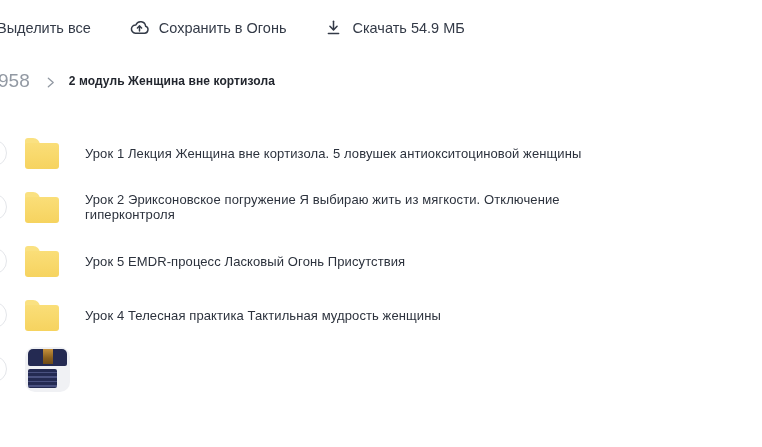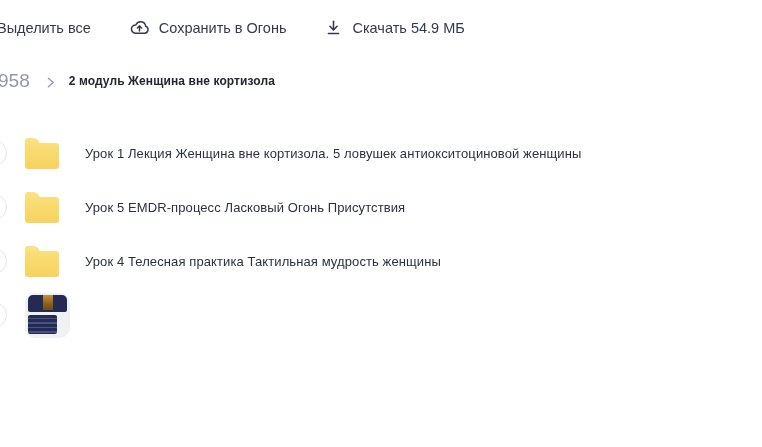--- a/index.html
+++ b/index.html
@@ -135,20 +135,30 @@
       <span class="row-checkbox"></span>
       <span class="icon-cell">
         <span class="folder">
             <span class="folder-tab"></span>
             <span class="folder-body"></span>
           </span>
       </span>
       <span class="file-name">Урок 1 Лекция Женщина вне кортизола. 5 ловушек антиокситоциновой женщины</span>
     </div>
 
+    <div class="file-row">
+      <span class="row-checkbox"></span>
+      <span class="icon-cell">
+        <span class="folder">
+            <span class="folder-tab"></span>
+            <span class="folder-body"></span>
+          </span>
+      </span>
+      <span class="file-name">Урок 2 Эриксоновское погружение Я выбираю жить из мягкости. Отключение гиперконтроля</span>
+    </div>
 
     <div class="file-row">
       <span class="row-checkbox"></span>
       <span class="icon-cell">
         <span class="folder">
             <span class="folder-tab"></span>
             <span class="folder-body"></span>
           </span>
       </span>
       <span class="file-name">Урок 5 EMDR-процесс Ласковый Огонь Присутствия</span>

